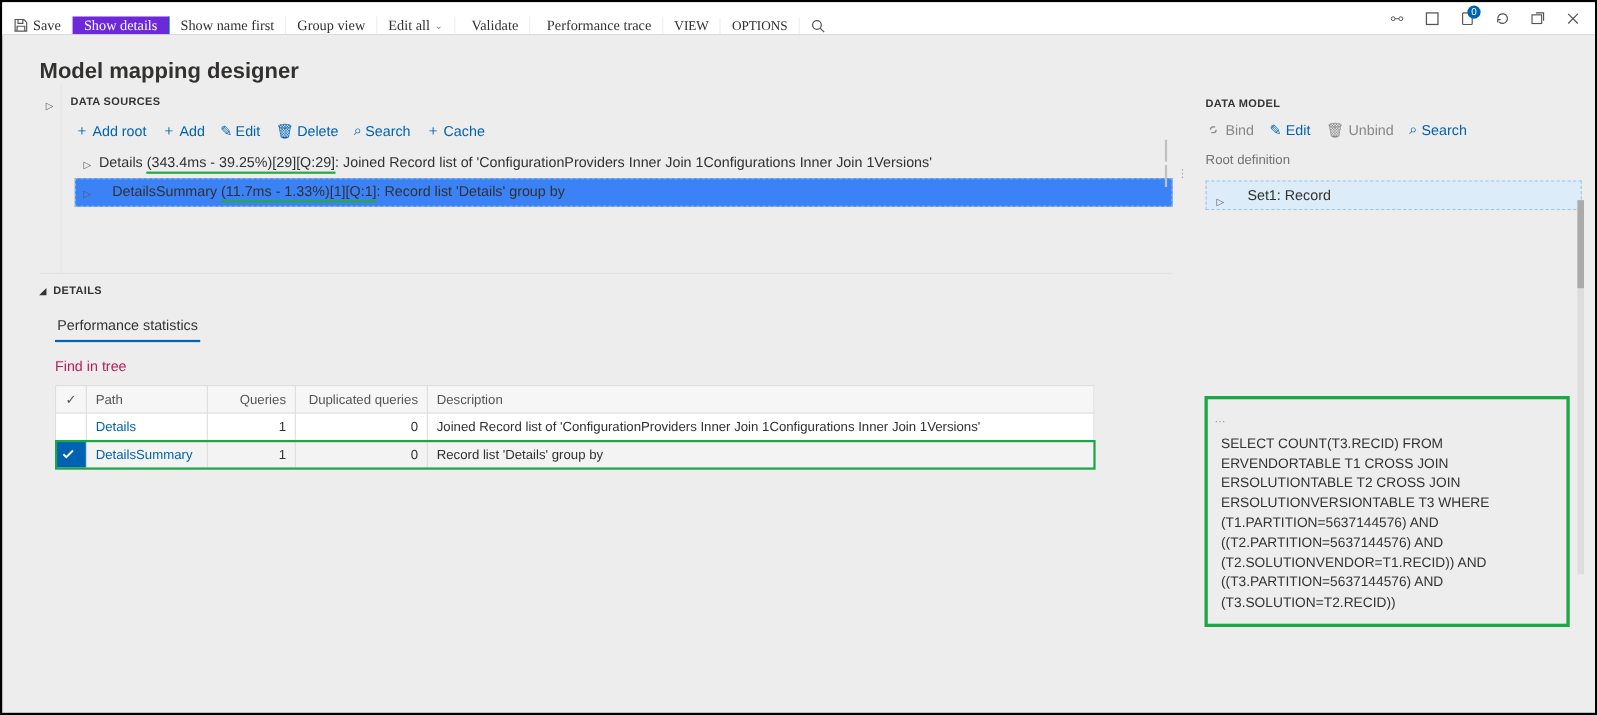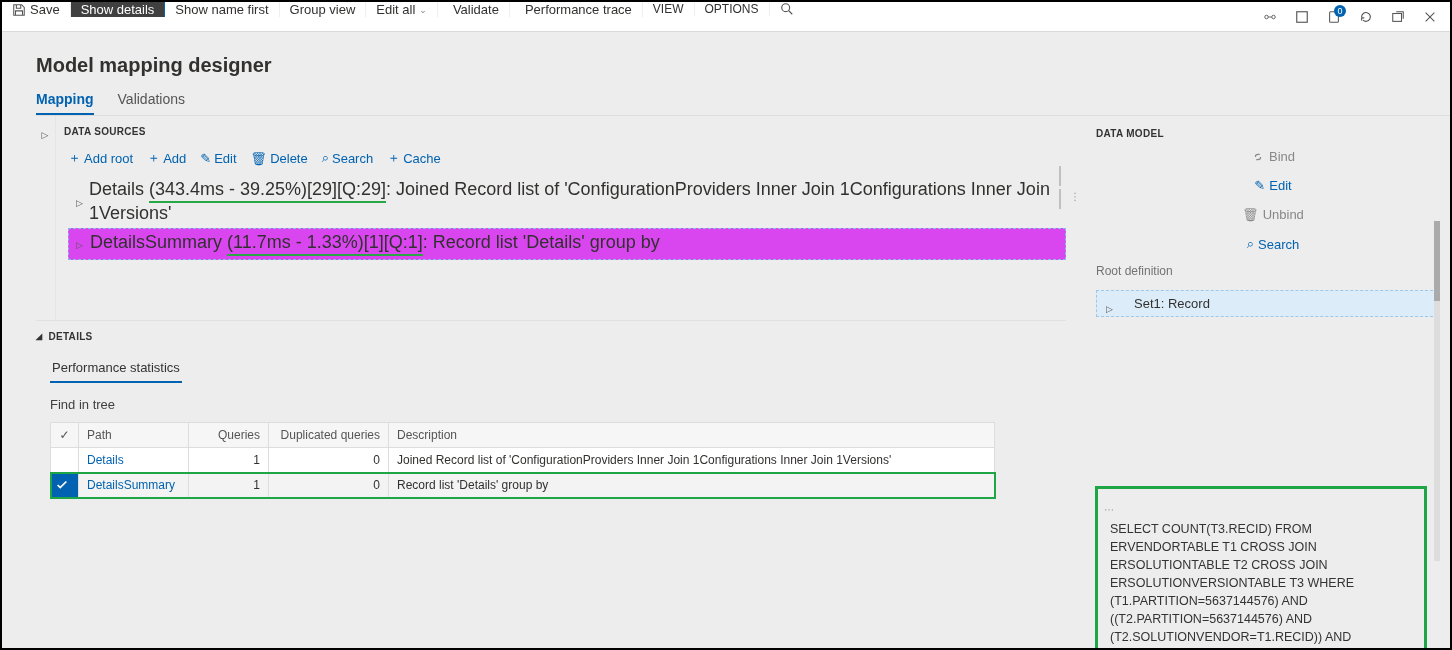--- a/index.html
+++ b/index.html
@@ -14,28 +14,28 @@
     border: 2px solid #000;
   }
   .toolbar {
     height: 30px;
     background: #fff;
     border-bottom: 1px solid #d9d9d9;
     display: flex;
     align-items: stretch;
     position: relative;
   }
-  .tb-left { display: flex; align-items: flex-start; }
+  .tb-left { display: flex; align-items: flex-end; font-family: Liberation Serif, serif; }
   .tb-right { display: flex; align-items: center; margin-left: auto; gap: 16px; padding-right: 12px; }
   .tb-btn {
     display: flex; align-items: center; gap: 4px;
     padding: 0 10px; cursor: pointer; font-size: 13px;
     border-right: 1px solid #eee;
   }
-  .tb-btn.active { background:#404040; color:#fff; border-right:1px solid #0062b1; }
+  .tb-btn.active { background:#6d28d9; color:#fff; border-right:1px solid #0062b1; }
   .tb-sep { width:1px; background:#e0e0e0; margin:5px 2px; }
   .tb-icon { width:14px; height:14px; display:inline-flex; align-items:center; justify-content:center; }
   .sys-icon { width:16px; height:16px; display:flex; align-items:center; justify-content:center; cursor:pointer; color:#555; position:relative; }
   .badge { position:absolute; top:-4px; right:-4px; background:#0062b1; color:#fff; font-size:9px; border-radius:7px; width:12px; height:12px; display:flex; align-items:center; justify-content:center; }
 
   .page { padding: 18px 0 0 34px; }
   .breadcrumb { font-size:10px; letter-spacing:0.3px; color:#555; text-transform:uppercase; }
   .page-title { font-size:20px; font-weight:600; margin-top:4px; }
 
   .tabs { margin-top:14px; display:flex; gap:24px; border-bottom:1px solid #ddd; }
@@ -52,45 +52,45 @@
 
   .col-left-expander { width:20px; border-right:1px solid #e5e5e5; display:flex; justify-content:center; padding-top:10px;}
   .ds-wrapper { display:flex; border-bottom:1px solid #e0e0e0; }
 
   .ds-content { flex:1; }
   .ds-actions { display:flex; gap:14px; padding:6px 0 8px 12px; align-items:center; }
   .act { color:#0062b1; display:flex; align-items:center; gap:3px; cursor:pointer; font-size:13px; }
   .act .ic { font-size:13px; }
 
   .tree { margin:0 0 60px 12px; }
-  .tree-row { display:flex; align-items:center; padding:4px 8px; font-size:18px; }
-  .tree-row.sel { background:#d946ef; outline:1px dashed #8ab9e6; outline-offset:-1px; }
+  .tree-row { display:flex; align-items:center; padding:4px 8px; font-size:13px; }
+  .tree-row.sel { background:#3b82f6; outline:1px dashed #8ab9e6; outline-offset:-1px;gap:12px; }
   .tree-row .expand { width:14px; color:#777; font-size:9px; }
   .underline-green { border-bottom:2px solid #28a745; display:inline-block; padding-bottom:1px;}
 
   .splitter { position:absolute; top:50px; right:4px; width:5px; height:56px; display:flex; flex-direction:column; gap:3px;}
   .splitter div{ width:2px; height:20px; background:#c0c0c0; margin:0 auto;}
   .drag-dots { position:absolute; right:-14px; top:75px; color:#999; font-size:10px; cursor:col-resize;}
 
   .details-section { margin-top:0; }
   .perf-tab { display:inline-block; padding:6px 2px; font-size:13px; color:#333; border-bottom:2px solid #0062b1; margin-left:14px; margin-top:6px;}
-  .find-tree { color:#404040; cursor:pointer; margin:14px 0 10px 14px; display:inline-block; }
+  .find-tree { color:#be185d; cursor:pointer; margin:14px 0 10px 14px; display:inline-block; }
 
   .grid { margin-left:14px; width:945px; border-collapse:collapse; background:#fff; }
   .grid th, .grid td { border:1px solid #ddd; padding:5px 8px; font-size:12px; text-align:left;}
   .grid th { background:#f6f6f6; font-weight:400; color:#555;}
   .grid th.num, .grid td.num { text-align:right; width:80px;}
   .grid .chk-col { width:28px; text-align:center; padding:4px;}
   .link { color:#0062b1; cursor:pointer; }
   .row-sel td { background:#f3f3f3; }
   .row-sel .chk-col { background:#0062b1; }
   .green-outline { outline:2px solid #1ea545; outline-offset:-1px; }
 
   .data-model-hdr {display:flex; align-items:center; font-size:10px; font-weight:600; color:#333; letter-spacing:0.3px; justify-content:space-between; padding-right:32px;}
-  .dm-actions { display:flex; gap:14px; margin-top:10px; align-items:center;flex-direction:column; }
+  .dm-actions { display:flex; gap:14px; margin-top:10px; align-items:center; }
   .dm-act { display:flex; align-items:center; gap:4px; cursor:pointer; font-size:13px;}
   .dm-act.gray { color:#888; }
   .dm-act.blue { color:#0062b1; }
 
   .root-def { margin-top:12px; font-size:12px; color:#737373; }
   .dm-tree { margin-top:12px; padding-right:12px;}
   .dm-row { background:#dcecf9; outline:1px dashed #9ec7e8; outline-offset:-1px; padding:6px 10px; display:flex; align-items:center; gap:20px; font-size:13px;}
   .dm-scrollbar { width:6px; height:340px; background:#ddd; position:absolute; right:10px; top:105px;}
   .dm-scrollbar .thumb{ width:100%; height:80px; background:#aaa;}
 
@@ -170,24 +170,20 @@
           <line x1="3" y1="3" x2="13" y2="13" stroke="#555" stroke-width="1.3"></line>
           <line x1="13" y1="3" x2="3" y2="13" stroke="#555" stroke-width="1.3"></line>
         </svg>
     </span>
   </div>
 </div>
 
 <div class="page">
   <div class="page-title">Model mapping designer</div>
 
-  <div class="tabs">
-    <div class="tab active">Mapping</div>
-    <div class="tab">Validations</div>
-  </div>
 
   <div class="main-area">
 
     <div class="left-col">
       <div class="ds-wrapper">
         <div class="col-left-expander">
             <span class="caret right"></span>
           </div>
         <div class="ds-content">
           <div class="section-hdr">

